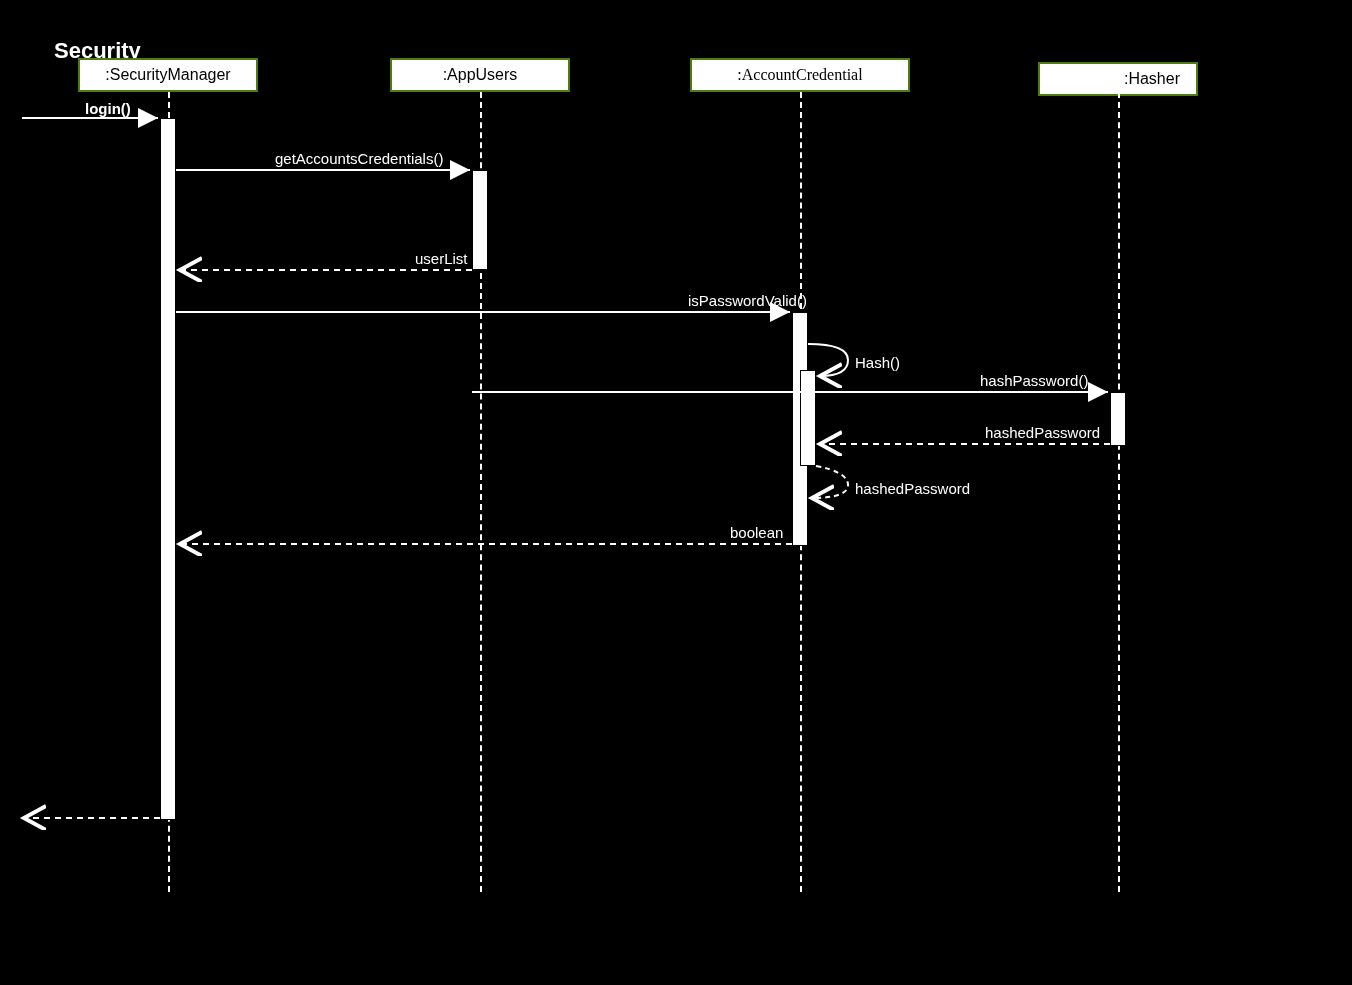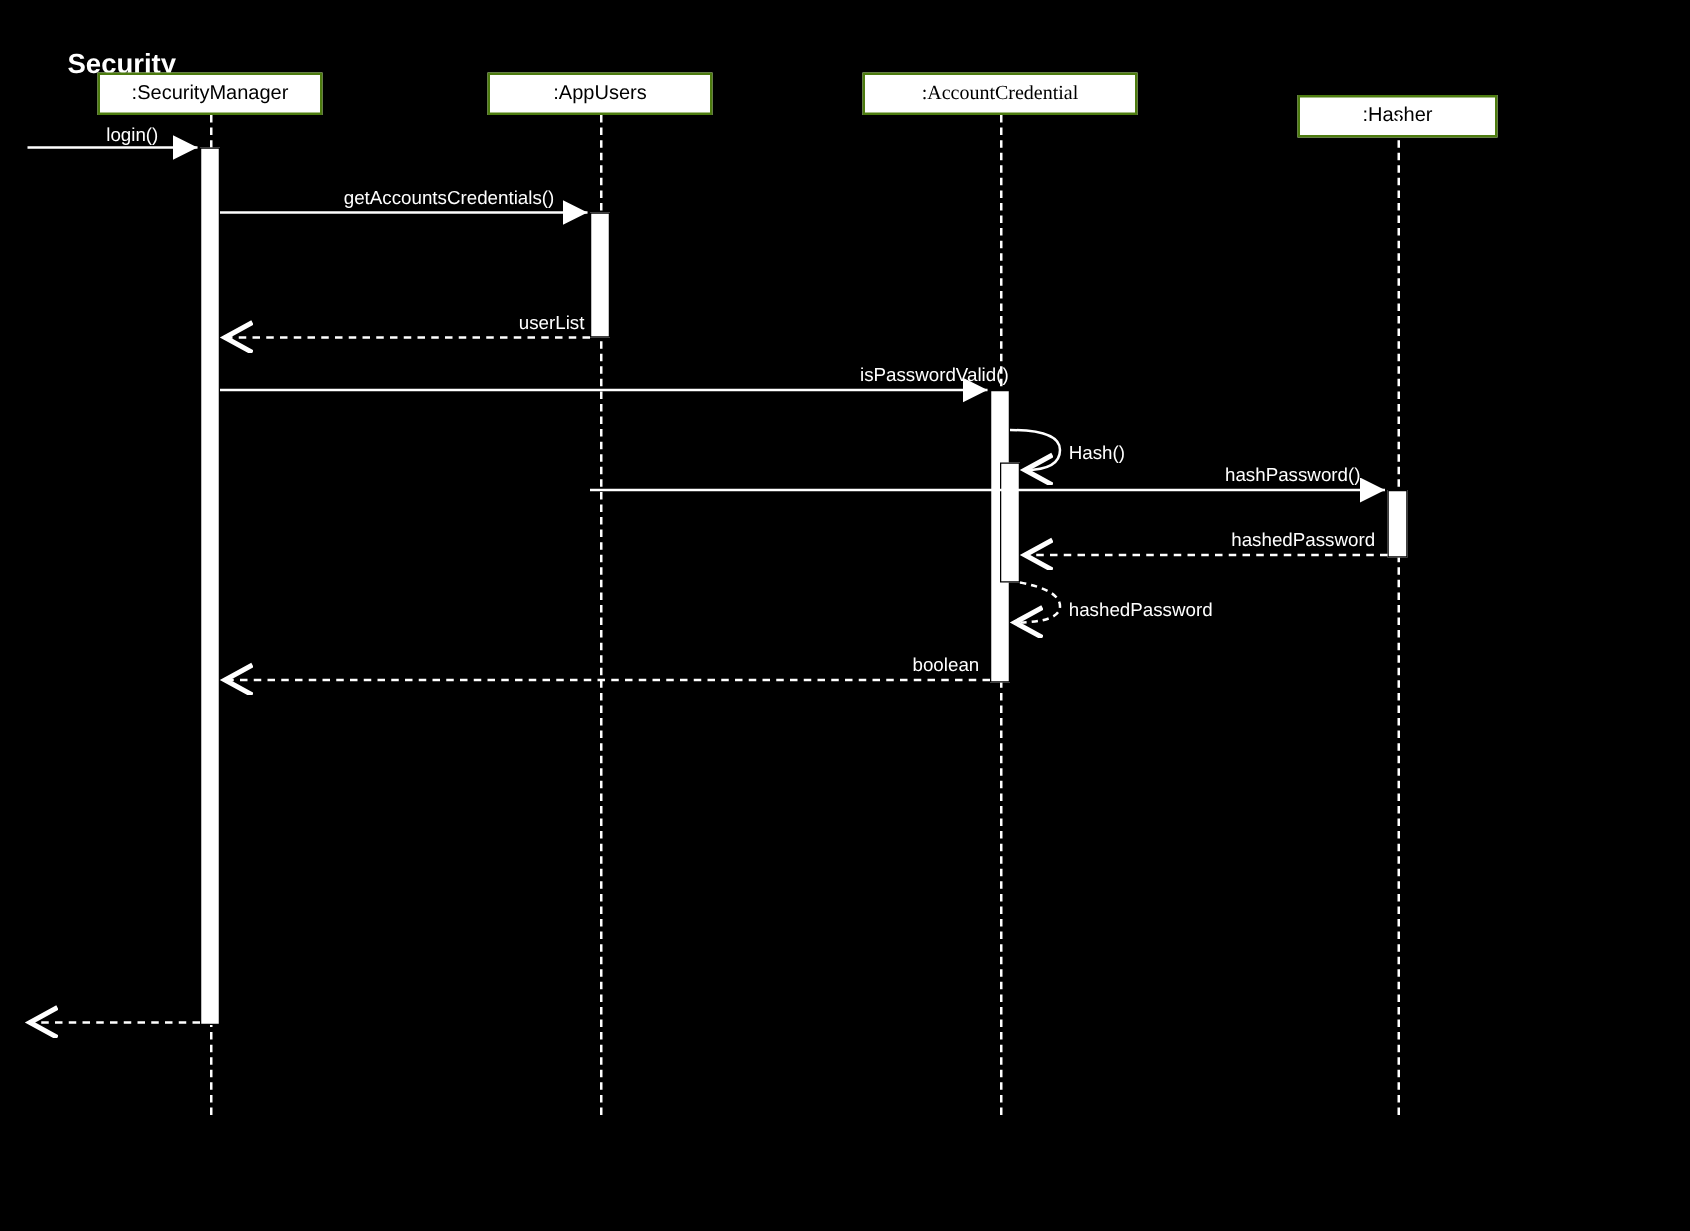--- a/index.html
+++ b/index.html
@@ -54,34 +54,34 @@
     }
   </style>
 </head>
 <body>
 
 <div class="title">Security</div>
 
 <div class="participant" style="top:58px; left:78px; width:180px;">:SecurityManager</div>
 <div class="participant" style="top:58px; left:390px; width:180px;">:AppUsers</div>
 <div class="participant" style="top:58px; left:690px; width:220px;font-family:Liberation Serif, serif;">:AccountCredential</div>
-<div class="participant" style="top:76px; left:1038px; width:160px;">:Hasher</div>
+<div class="participant" style="top:62px; left:1038px; width:160px;text-align:right;">:Hasher</div>
 
 <div class="lifeline" style="left:168px; top:92px; height:800px;"></div>
 <div class="lifeline" style="left:480px; top:92px; height:800px;"></div>
 <div class="lifeline" style="left:800px; top:92px; height:800px;"></div>
 <div class="lifeline" style="left:1118px; top:92px; height:800px;"></div>
 
 <div class="activation" style="left:160px; top:118px; width:16px; height:702px;"></div>
 <div class="activation" style="left:472px; top:170px; width:16px; height:100px;"></div>
 <div class="activation" style="left:792px; top:312px; width:16px; height:234px;"></div>
 <div class="activation" style="left:800px; top:370px; width:16px; height:96px;"></div>
 <div class="activation" style="left:1110px; top:392px; width:16px; height:54px;"></div>
 
-<div class="msg-label" style="top:100px; left:85px;">login()</div>
+<div class="msg-label" style="top:100px; left:85px;font-weight:bold;">login()</div>
 <div class="msg-label" style="top:150px; left:275px;">getAccountsCredentials()</div>
 <div class="msg-label" style="top:250px; left:415px;">userList</div>
 <div class="msg-label" style="top:292px; left:662px;margin-left:26px;">isPasswordValid()</div>
 <div class="msg-label" style="top:354px; left:855px;">Hash()</div>
 <div class="msg-label" style="top:372px; left:980px;">hashPassword()</div>
 <div class="msg-label" style="top:424px; left:985px;">hashedPassword</div>
 <div class="msg-label" style="top:480px; left:855px;">hashedPassword</div>
 <div class="msg-label" style="top:524px; left:730px;">boolean</div>
 
 <svg class="diagram-svg">

